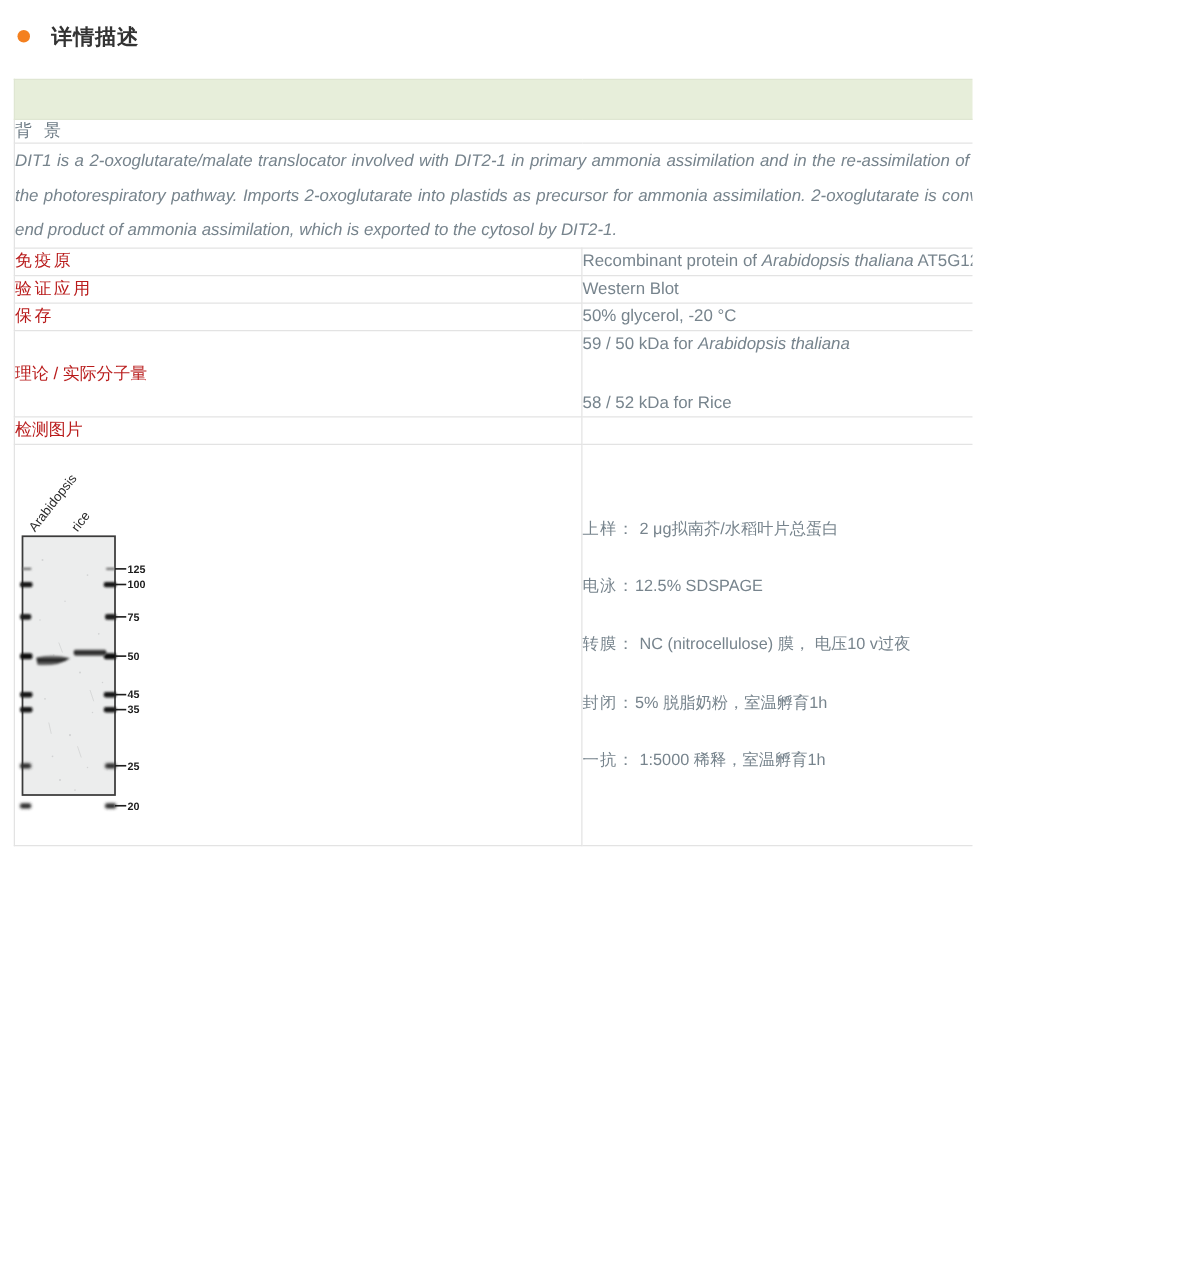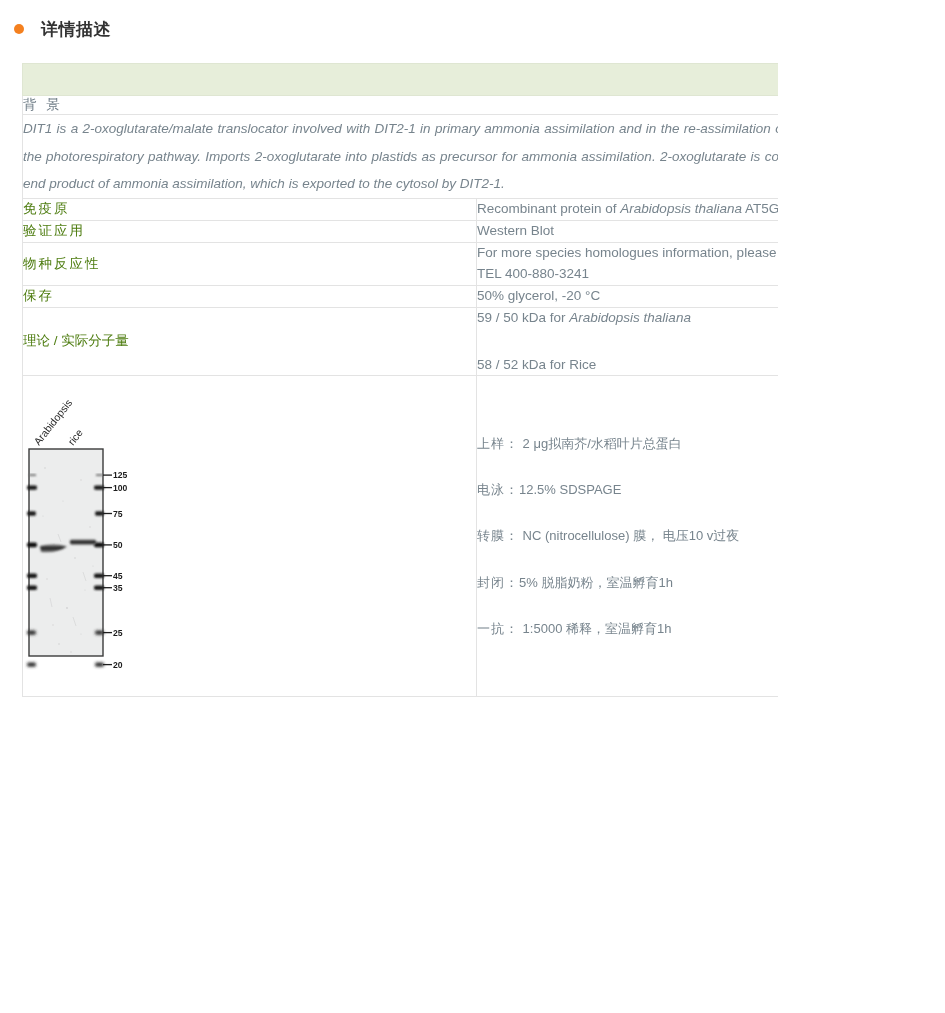--- a/index.html
+++ b/index.html
@@ -42,21 +42,21 @@
     font-size: 17px;
     font-weight: bold;
     color: #333333;
     letter-spacing: 0.5px;
     line-height: 1;
   }
 
   
   .detail-table {
     position: absolute;
-    left: 22px;
+    left: 11px;
     top: 63px;
     width: 909px;
     border-collapse: collapse;
     border-spacing: 0;
     table-layout: fixed;
   }
   .detail-table td {
     border: 1px solid #e3e3e3;
     vertical-align: middle;
     padding: 0;
@@ -66,21 +66,21 @@
     background: #e7eeda;
     border-color: #dfe6d2;
     height: 32px;
     padding: 0;
   }
 
   .cell-label {
     width: 218px;
     padding: 14px 0 14px 12px;
     font-size: 13.5px;
-    color: #4d7c0f;
+    color: #b91c1c;
     letter-spacing: 2px;
     line-height: 1.5;
   }
   .cell-label.tight { letter-spacing: 0px; }
 
   .cell-value {
     padding: 14px 16px 14px 7px;
     font-size: 13.5px;
     color: #77848d;
     line-height: 1.55;
@@ -164,38 +164,38 @@
       <td class="cell-label">免疫原</td>
       <td class="cell-value"><span>Recombinant protein of </span><em class="sp">Arabidopsis thaliana</em><span> AT5G12860.</span></td>
     </tr>
 
 
     <tr>
       <td class="cell-label">验证应用</td>
       <td class="cell-value">Western Blot</td>
     </tr>
 
-    <tr>
-      <td class="cell-label">物种反应性</td>
-      <td class="cell-value">For more species homologues information, please contact tech support at TEL 400-880-3241</td>
-    </tr>
 
     <tr>
       <td class="cell-label">保存</td>
       <td class="cell-value">50% glycerol, -20 °C</td>
     </tr>
 
     <tr>
       <td class="cell-label tight">理论 / 实际分子量</td>
       <td class="cell-value">
         <p class="mw-line"><span>59 / 50 kDa for </span><em class="sp">Arabidopsis thaliana</em></p>
         <p class="mw-line">58 / 52 kDa for  Rice</p>
       </td>
     </tr>
 
+    <tr>
+      <td class="cell-label tight">检测图片</td>
+      <td class="cell-value">&nbsp;</td>
+    </tr>
 
     <tr>
       <td class="blot-cell">
         <div class="blot-wrap">
           <svg class="blot-svg" width="218" height="320" viewBox="0 0 218 320">
             <defs>
               <linearGradient id="bandA" x1="0" y1="0" x2="0" y2="1">
                 <stop offset="0%" stop-color="#8d8d8d"></stop>
                 <stop offset="45%" stop-color="#1a1a1a"></stop>
                 <stop offset="100%" stop-color="#7a7a7a"></stop>

